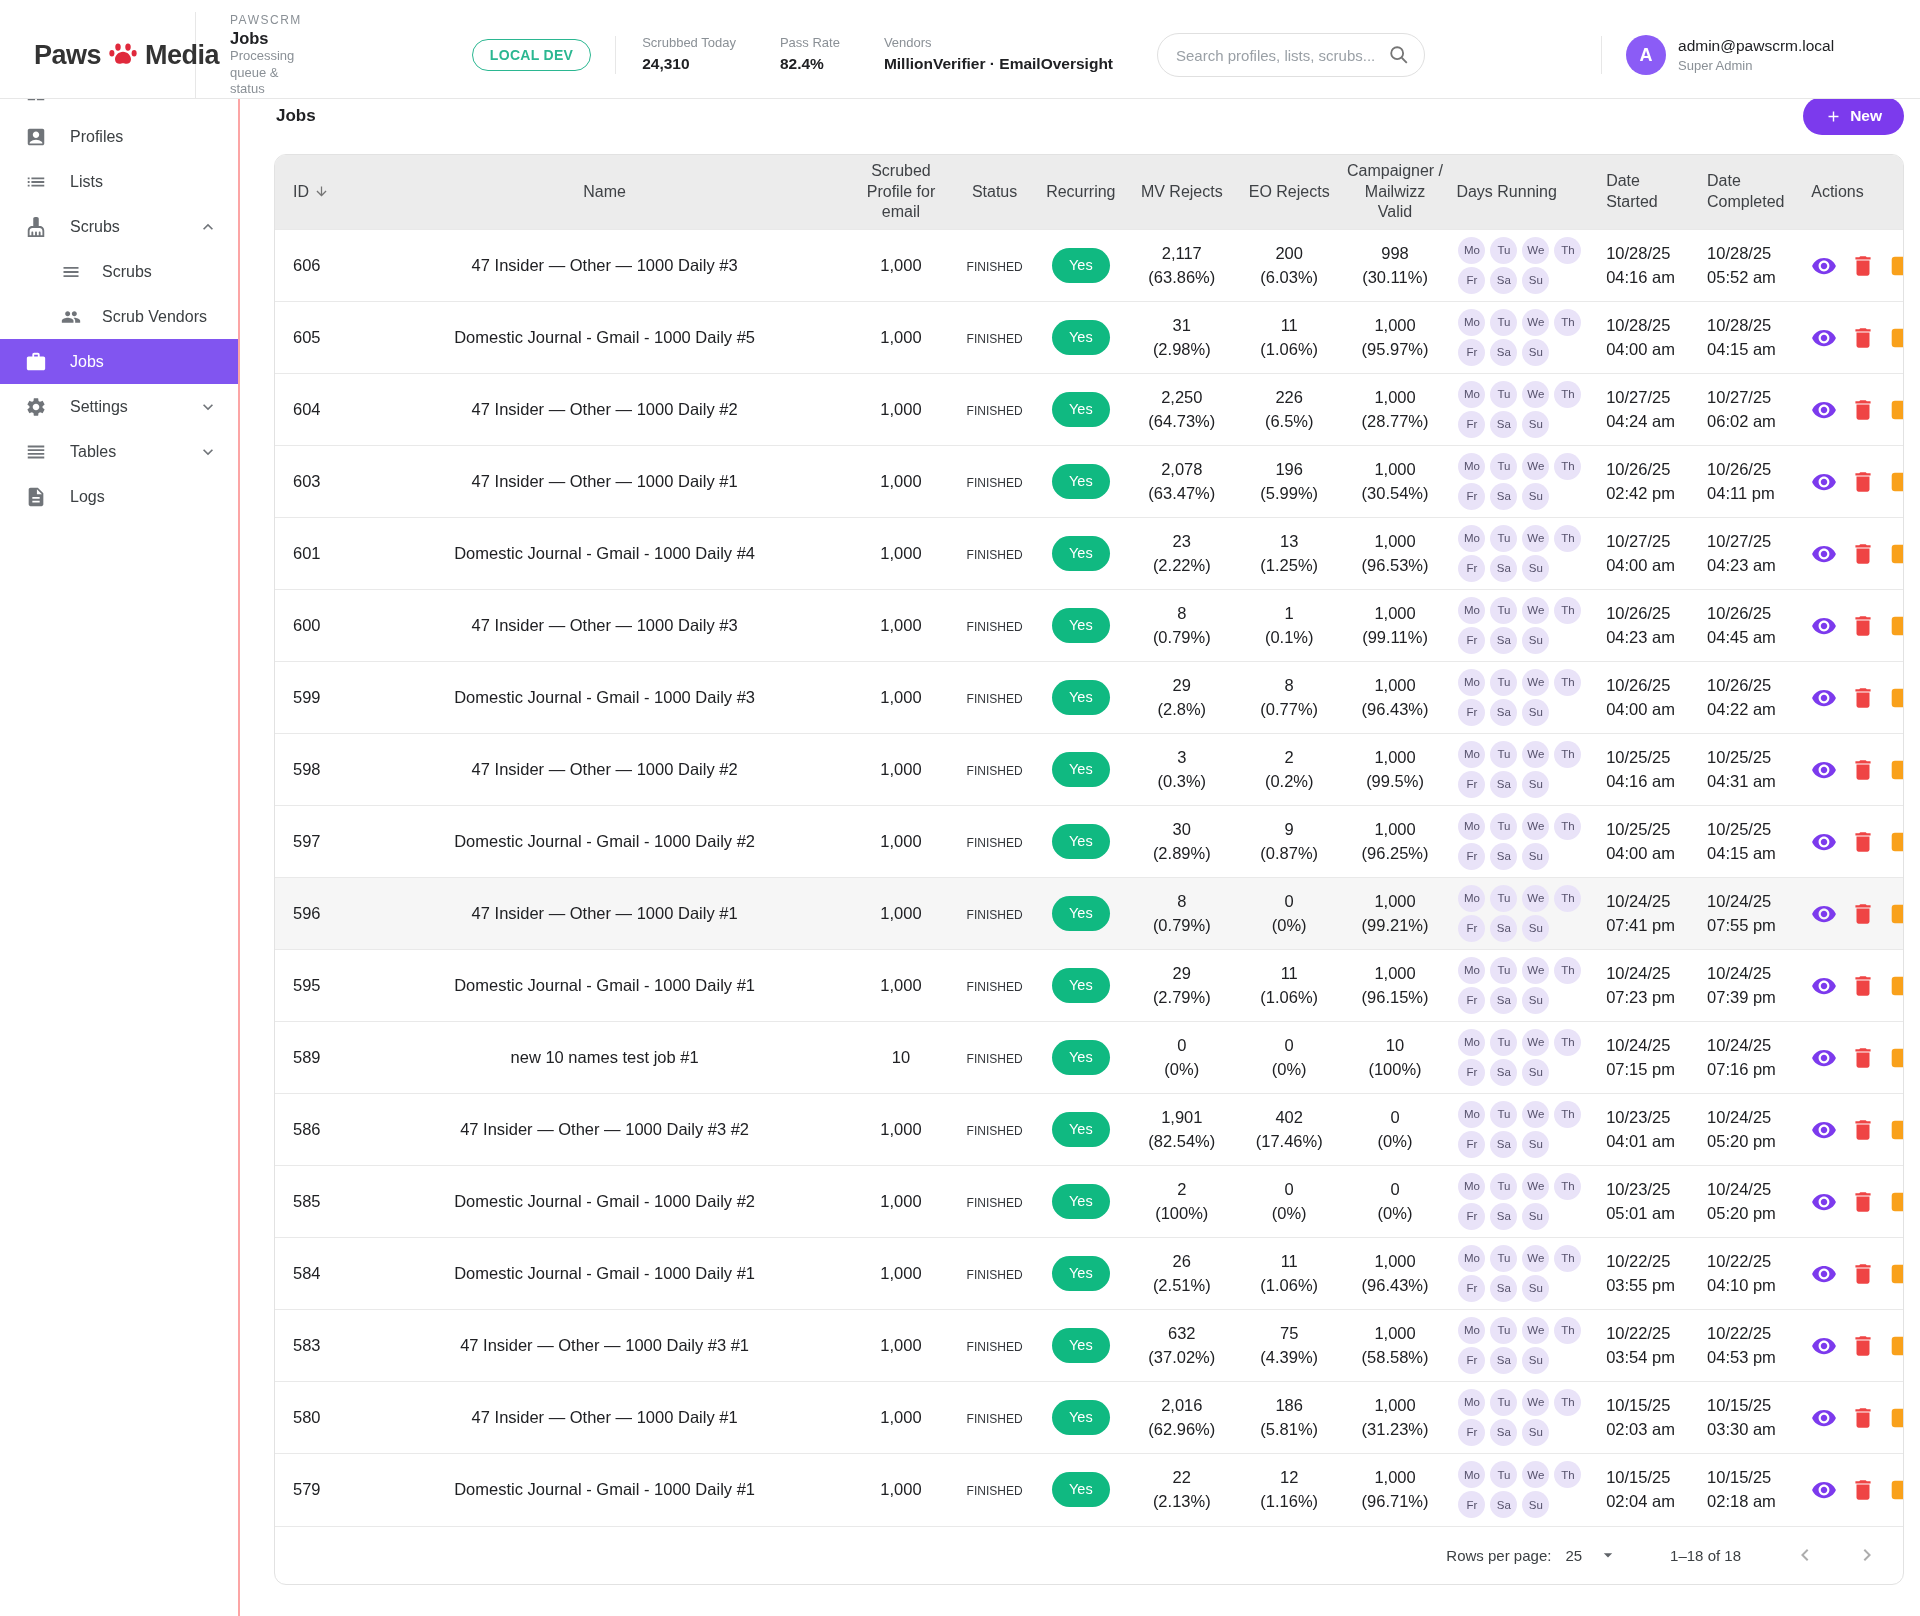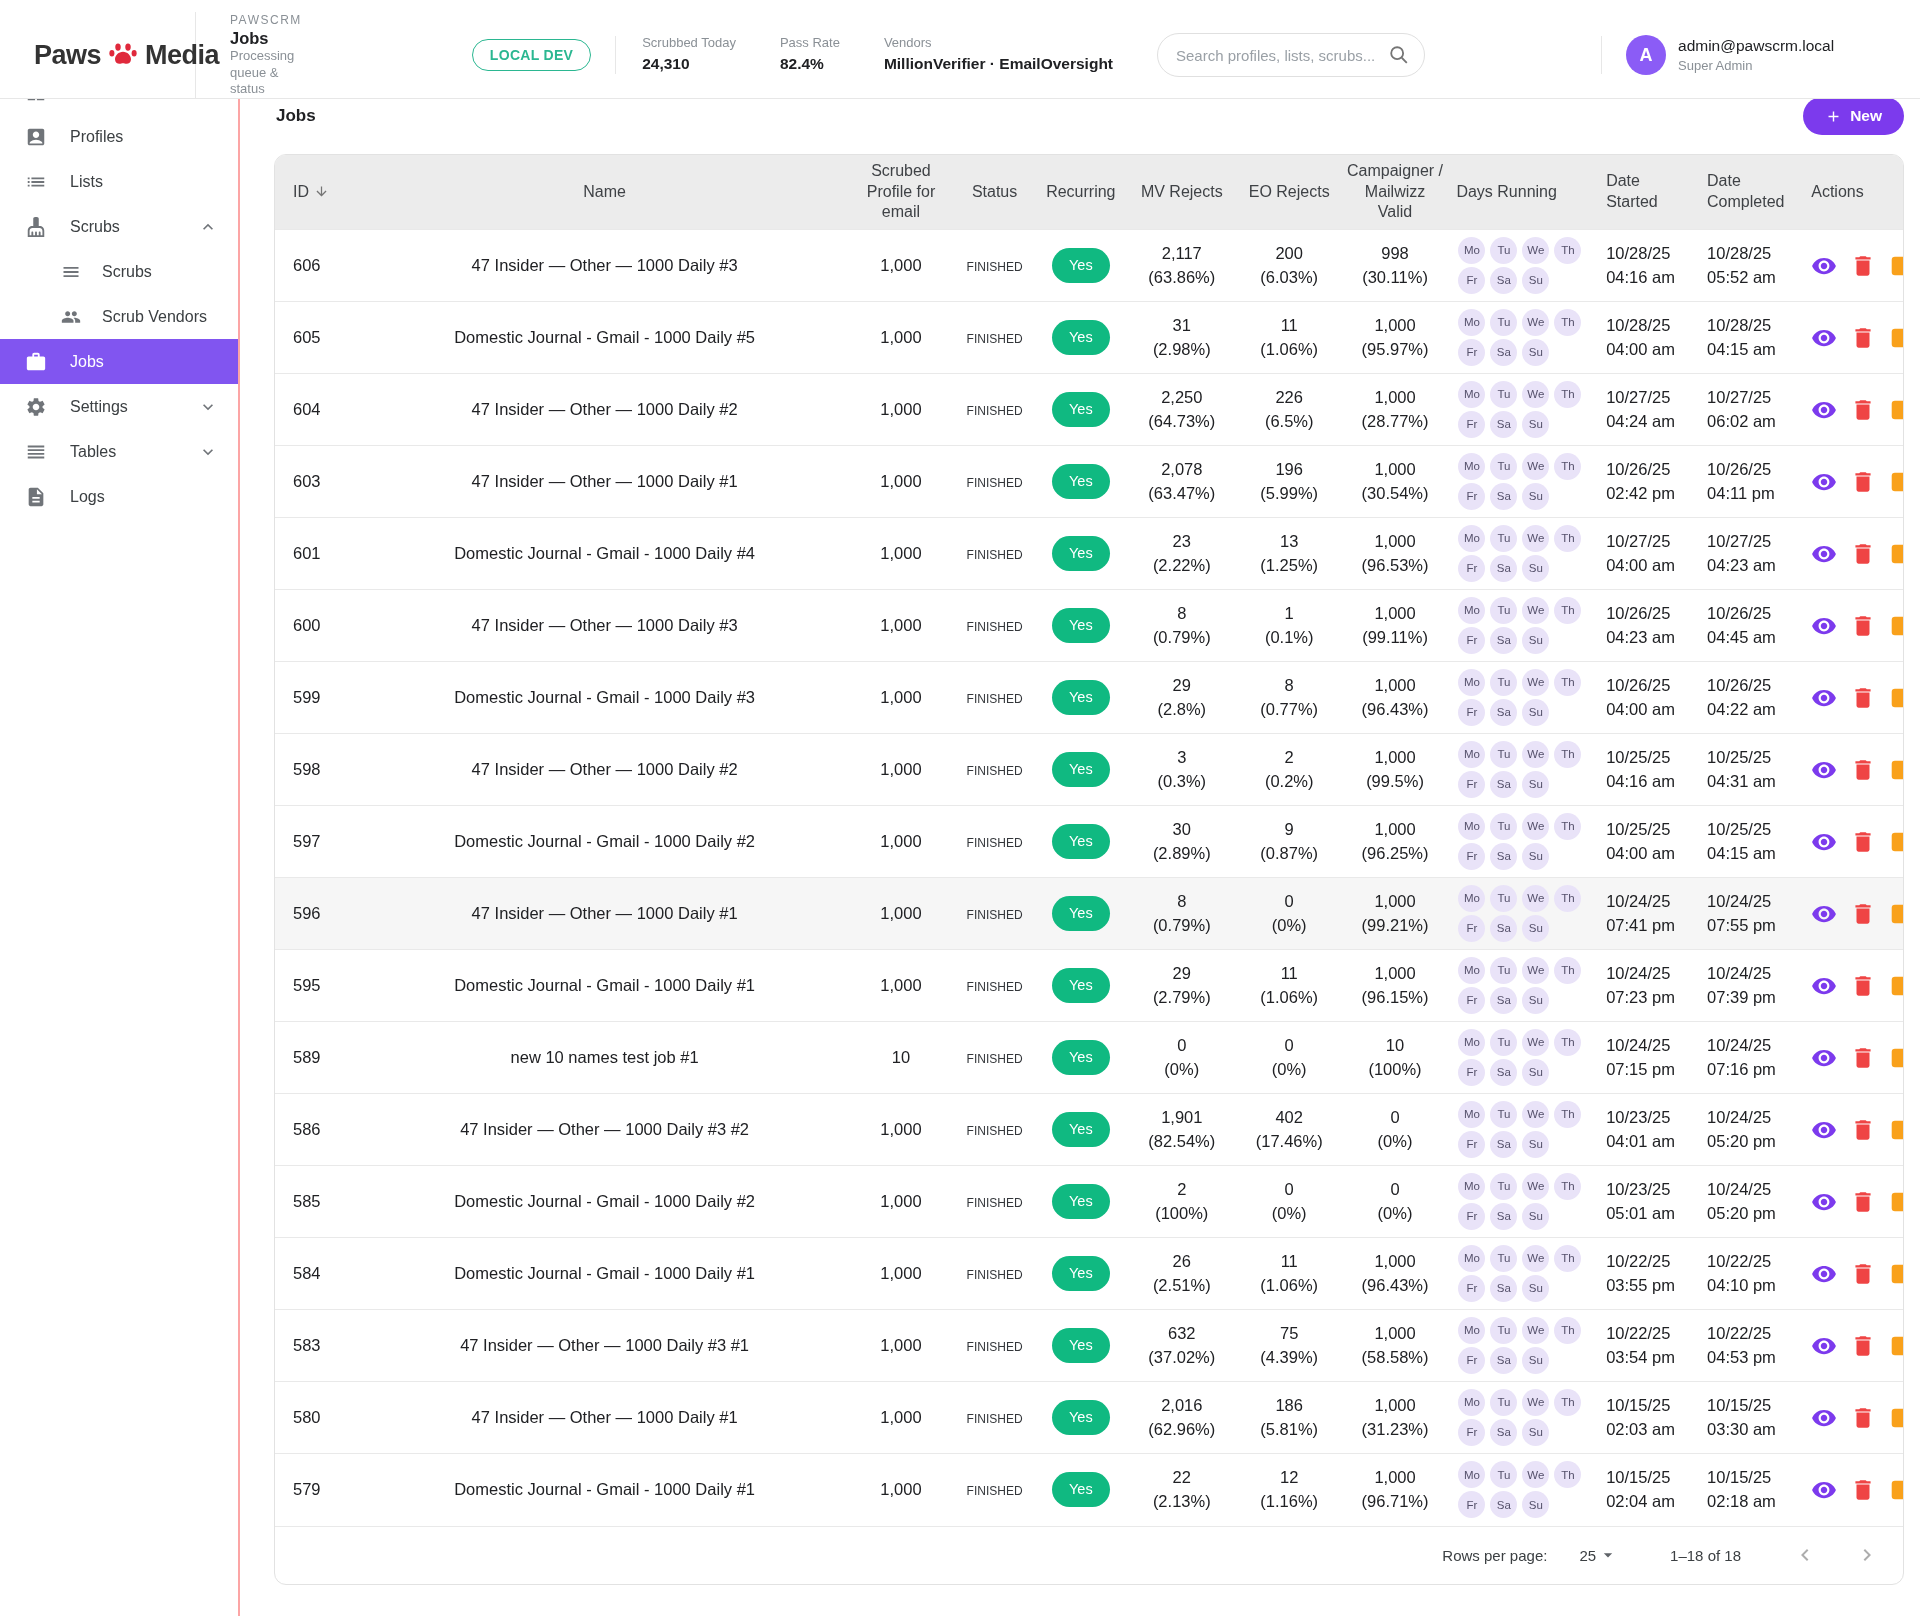--- a/index.html
+++ b/index.html
@@ -97,22 +97,22 @@
   .dayline{display:flex;gap:5px}
   .day{width:27px;height:27px;border-radius:50%;background:var(--chip-bg);color:var(--chip-text);
     font-size:11.5px;font-weight:500;display:inline-flex;align-items:center;justify-content:center}
   td.c-act .actwrap{display:flex;align-items:center;gap:13px}
   .act-btn{background:none;border:none;padding:0;cursor:pointer;width:26px;height:26px;display:flex}
   .act-btn svg{width:26px;height:26px}
   .eye{color:var(--accent)} .trash{color:var(--red)} .stack{color:var(--orange)}
 
   .pagination{display:flex;align-items:center;justify-content:flex-end;height:58px;
     border-top:1px solid #e9e9e9;padding-right:20px;font-size:15px;color:#3c4043}
-  .rpp-label{margin-right:32px}
-  .rpp-select{display:inline-flex;align-items:center;gap:2px;cursor:pointer}
+  .rpp-label{margin-right:14px}
+  .rpp-select{display:inline-flex;align-items:center;gap:16px;cursor:pointer}
   .rpp-select .caret{width:20px;height:20px;color:#5f6368}
   .pg-range{margin-left:52px}
   .pg-btn{background:none;border:none;padding:0;cursor:pointer;width:24px;height:24px;color:#adadad}
   .pg-btn svg{width:24px;height:24px}
   .pg-btn.prev{margin-left:52px}
   .pg-btn.next{margin-left:38px;margin-right:4px}
 </style>
 </head>
 <body>
 

